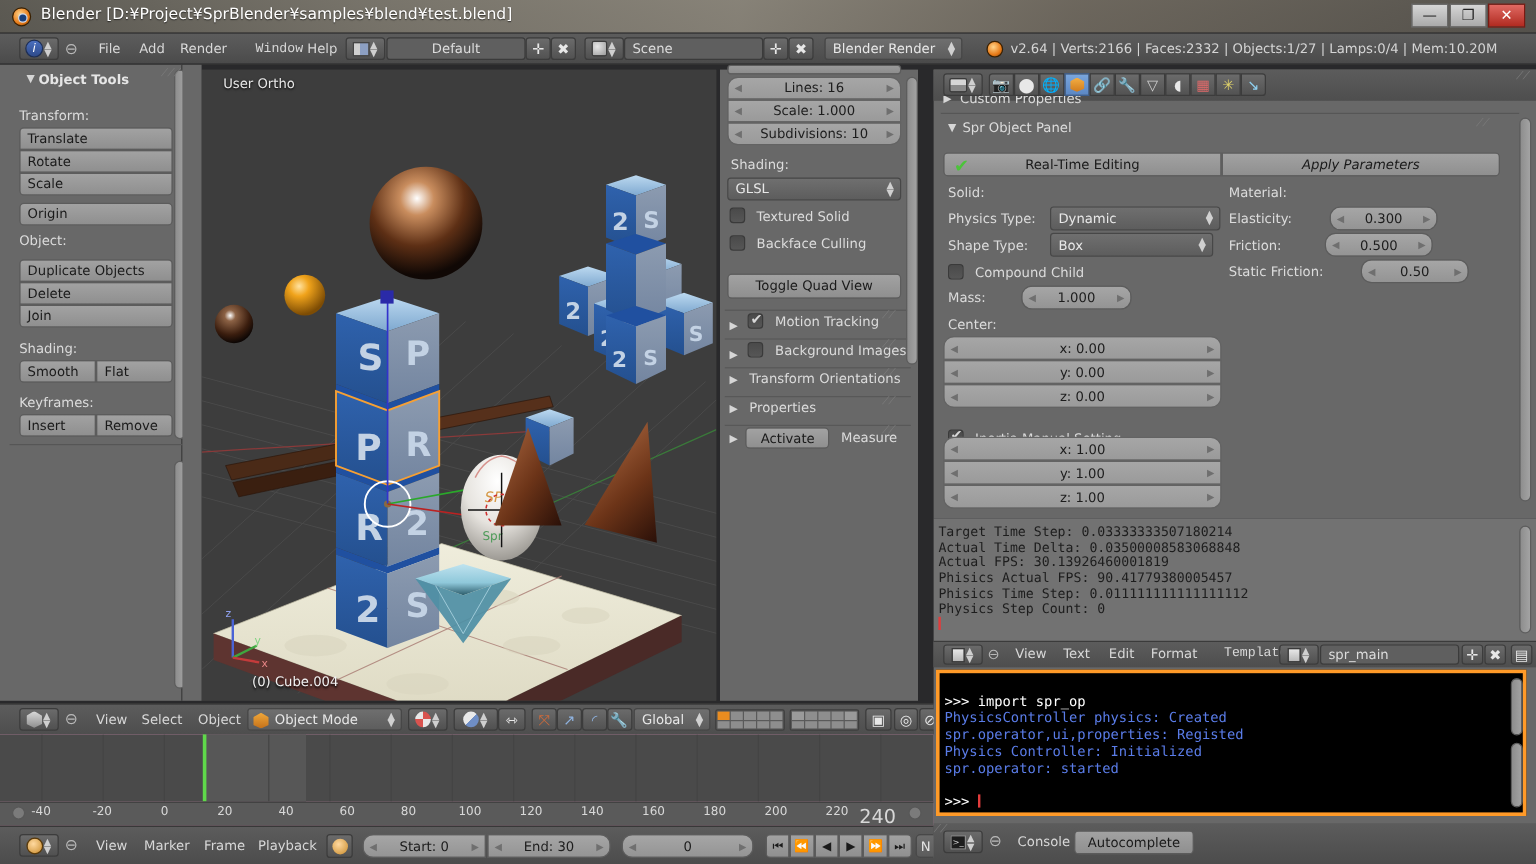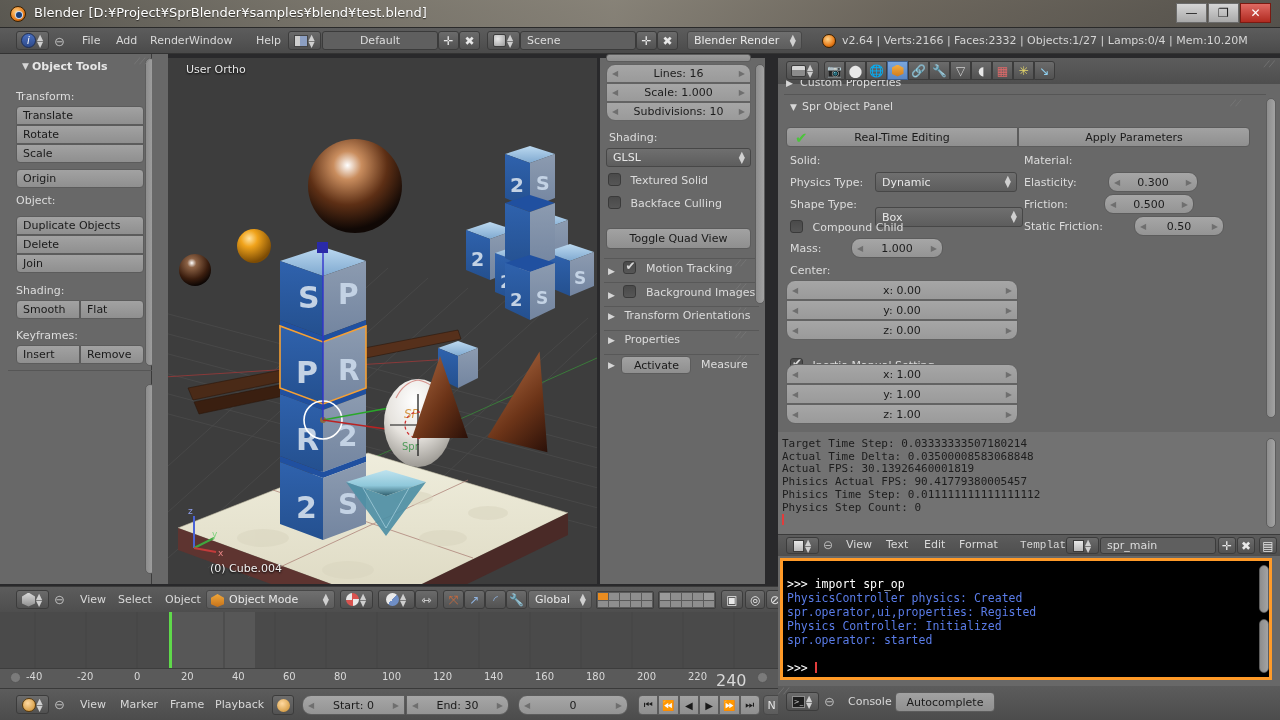--- a/index.html
+++ b/index.html
@@ -207,21 +207,21 @@
 
   <div class="editor-btn" style="position:absolute;left:16px;top:3px;width:33px;">
     <span style="width:15px;height:15px;border-radius:50%;background:linear-gradient(180deg,#4a6fbf,#2e4a8a);border:1px solid #1d2e55;color:#fff;font-size:10px;display:flex;align-items:center;justify-content:center;font-style:italic;">i</span>
     <span class="spin">▲<br>▼</span>
   </div>
   <span style="position:absolute;left:54px;top:6px;color:#b9b9b9;font-size:13px;">⊖</span>
 
   <span class="mi" style="position:absolute;left:74px;top:0;">File</span>
   <span class="mi" style="position:absolute;left:108px;top:0;">Add</span>
   <span class="mi" style="position:absolute;left:142px;top:0;">Render</span>
-  <span class="mi" style="position:absolute;left:181px;top:0;">Window</span>
+  <span class="mi" style="position:absolute;left:205px;top:0;font-family:Liberation Mono, monospace;">Window</span>
   <span class="mi" style="position:absolute;left:248px;top:0;">Help</span>
 
   <div class="editor-btn" style="position:absolute;left:288px;top:3px;width:33px;">
     <span style="width:14px;height:12px;display:inline-block;background:linear-gradient(90deg,#cfcfcf 45%,#8c9fc2 45%);border:1px solid #444;"></span>
     <span class="spin">▲<br>▼</span>
   </div>
   <div class="textfield" style="position:absolute;left:322px;top:3px;width:116px;text-align:center;">Default</div>
   <div class="iconbtn" style="position:absolute;left:438px;top:3px;">✛</div>
   <div class="iconbtn" style="position:absolute;left:459px;top:3px;">✖</div>
 
@@ -775,30 +775,30 @@
   <div style="position:absolute;left:6px;top:36px;width:482px;height:1px;background:#565656;"></div>
 
   <span class="tri" style="position:absolute;left:12px;top:44px;">▼</span>
   <span class="lbl-lt" style="position:absolute;left:24px;top:42px;">Spr Object Panel</span>
   <span class="gripes" style="left:452px;top:40px;">⟋⟋</span>
 
   <div class="btn" style="position:absolute;left:8px;top:69px;width:232px;height:20px;border-radius:4px 0 0 4px;">
     <span style="position:absolute;left:8px;top:1px;color:#4bc43a;font-size:15px;font-weight:bold;">✔</span>
     <span>Real-Time Editing</span>
   </div>
-  <div class="btn" style="position:absolute;left:240px;top:69px;width:232px;height:20px;border-radius:0 4px 4px 0;">Apply Parameters</div>
+  <div class="btn" style="position:absolute;left:240px;top:69px;width:232px;height:20px;border-radius:0 4px 4px 0;font-style:italic;">Apply Parameters</div>
 
   <span class="lbl-lt" style="position:absolute;left:12px;top:96px;">Solid:</span>
   <span class="lbl-lt" style="position:absolute;left:12px;top:118px;">Physics Type:</span>
   <div class="dd" style="position:absolute;left:97px;top:114px;width:142px;height:20px;">
     <span>Dynamic</span>
     <span class="spin2">▲<br>▼</span>
   </div>
   <span class="lbl-lt" style="position:absolute;left:12px;top:140px;">Shape Type:</span>
-  <div class="dd" style="position:absolute;left:97px;top:136px;width:148px;height:20px;margin-top:13px;">
+  <div class="dd" style="position:absolute;left:97px;top:136px;width:136px;height:20px;">
     <span>Box</span>
     <span class="spin2">▲<br>▼</span>
   </div>
   <div style="position:absolute;left:12px;top:162px;">
     <span class="chk"></span>
     <span class="lbl-lt" style="margin-left:6px;position:relative;top:-2px;">Compound Child</span>
   </div>
 
   <span class="lbl-lt" style="position:absolute;left:12px;top:184px;">Mass:</span>
   <div class="num" style="position:absolute;left:73px;top:180px;width:92px;height:20px;">

